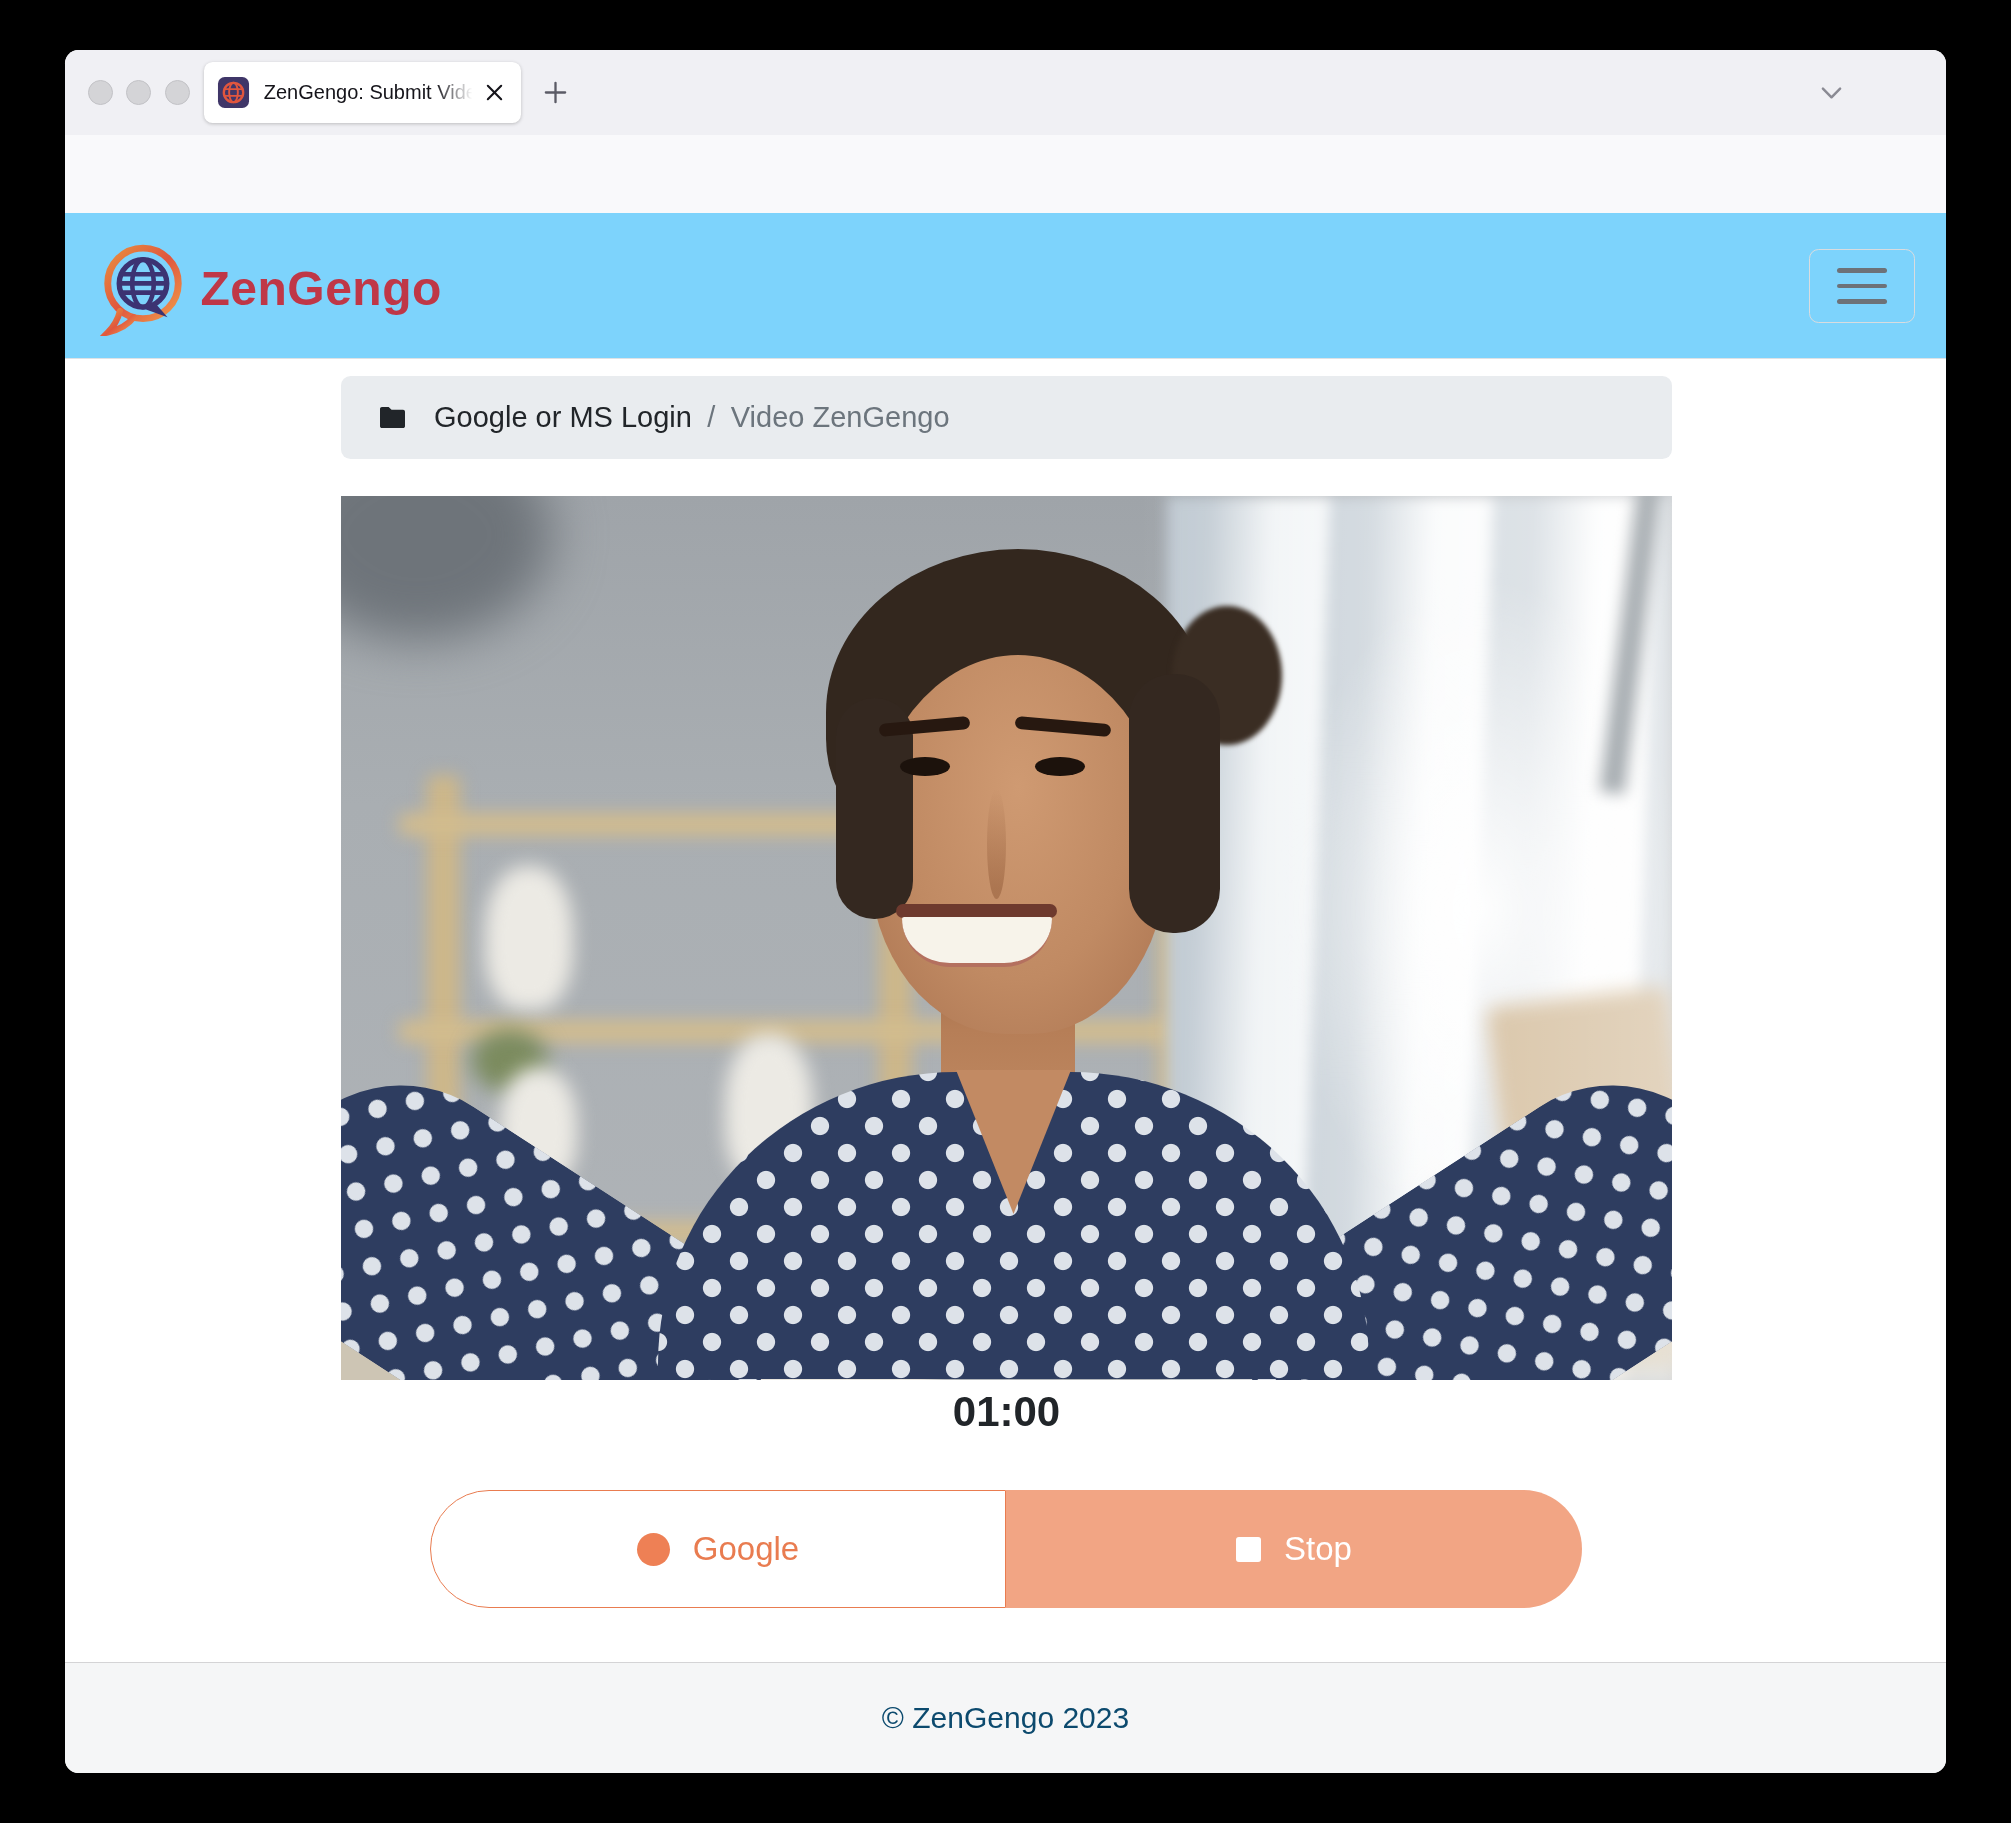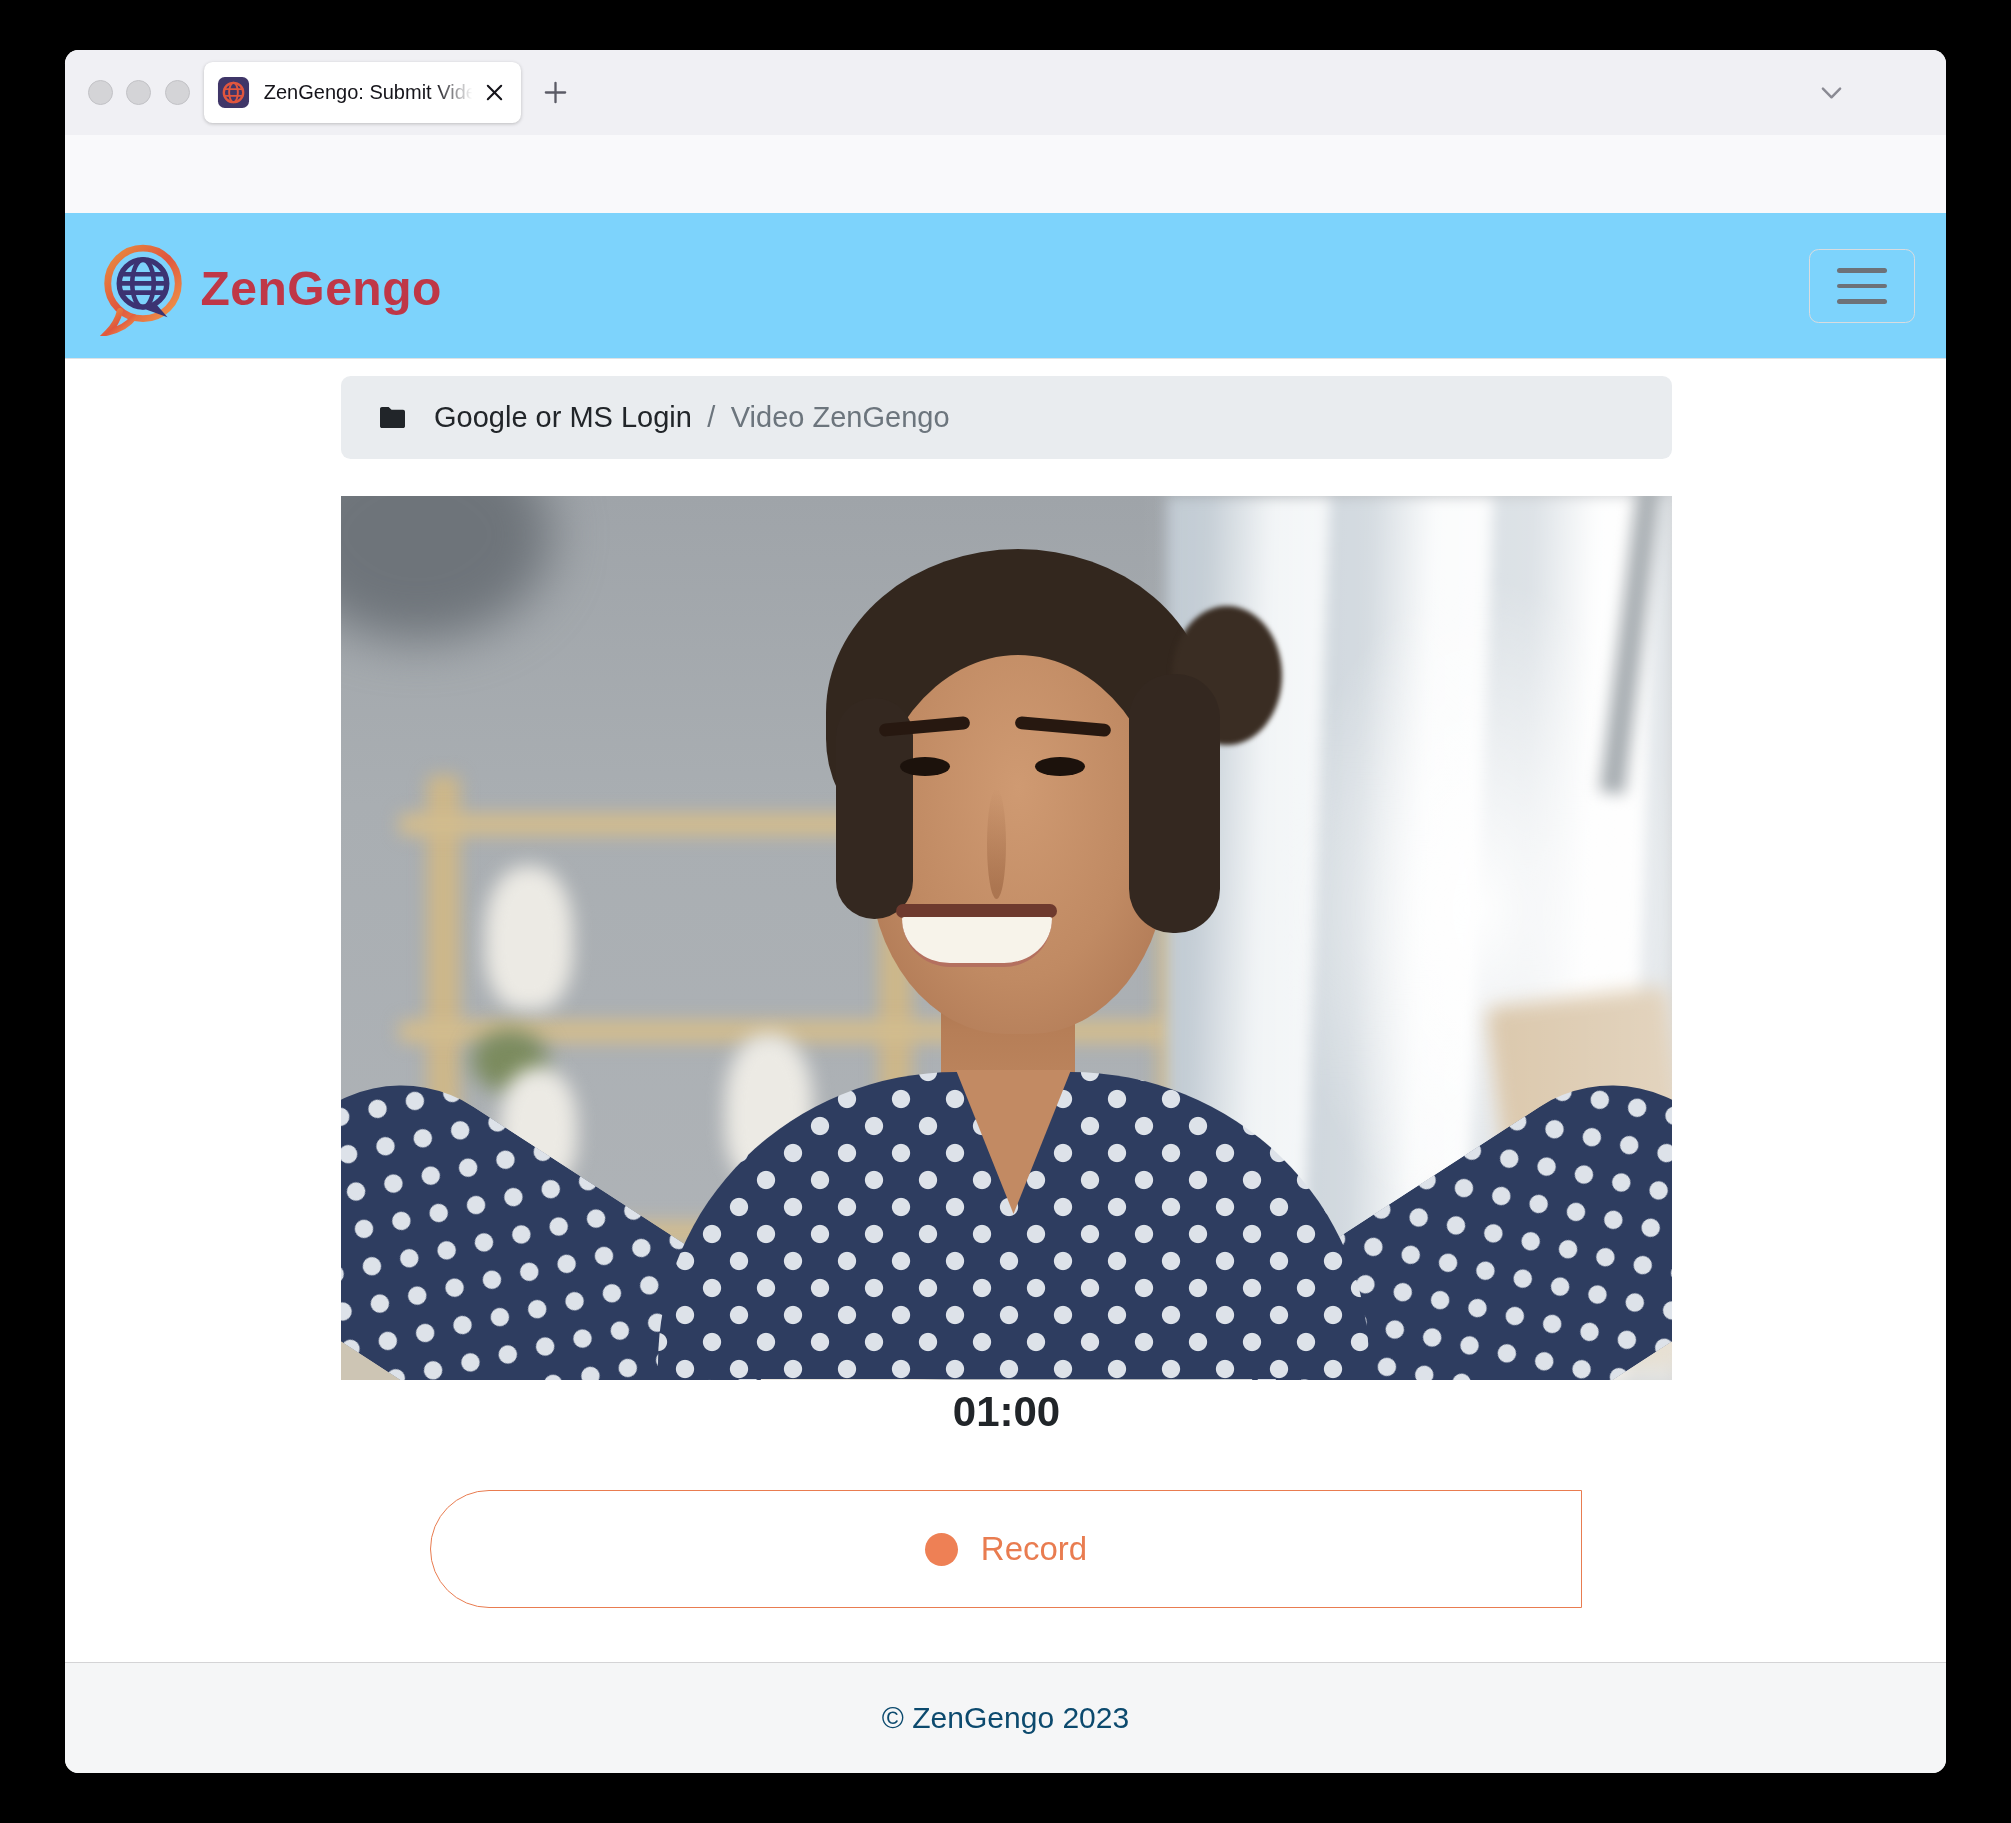--- a/index.html
+++ b/index.html
@@ -360,21 +360,25 @@
         <i class="lip-top"></i>
         <i class="teeth"></i>
       </div>
     </div>
 
     <div class="timer">01:00</div>
 
     <div class="btn-group">
       <button class="btn btn-record">
         <span class="rec-dot"></span>
-        <span>Record</span>
+        <span>Google</span>
+      </button>
+      <button class="btn btn-stop">
+        <span class="stop-sq"></span>
+        <span>Stop</span>
       </button>
     </div>
   </div>
 
   <div class="footer">
     <span class="footer-text">© ZenGengo 2023</span>
   </div>
 
 </div>
 

